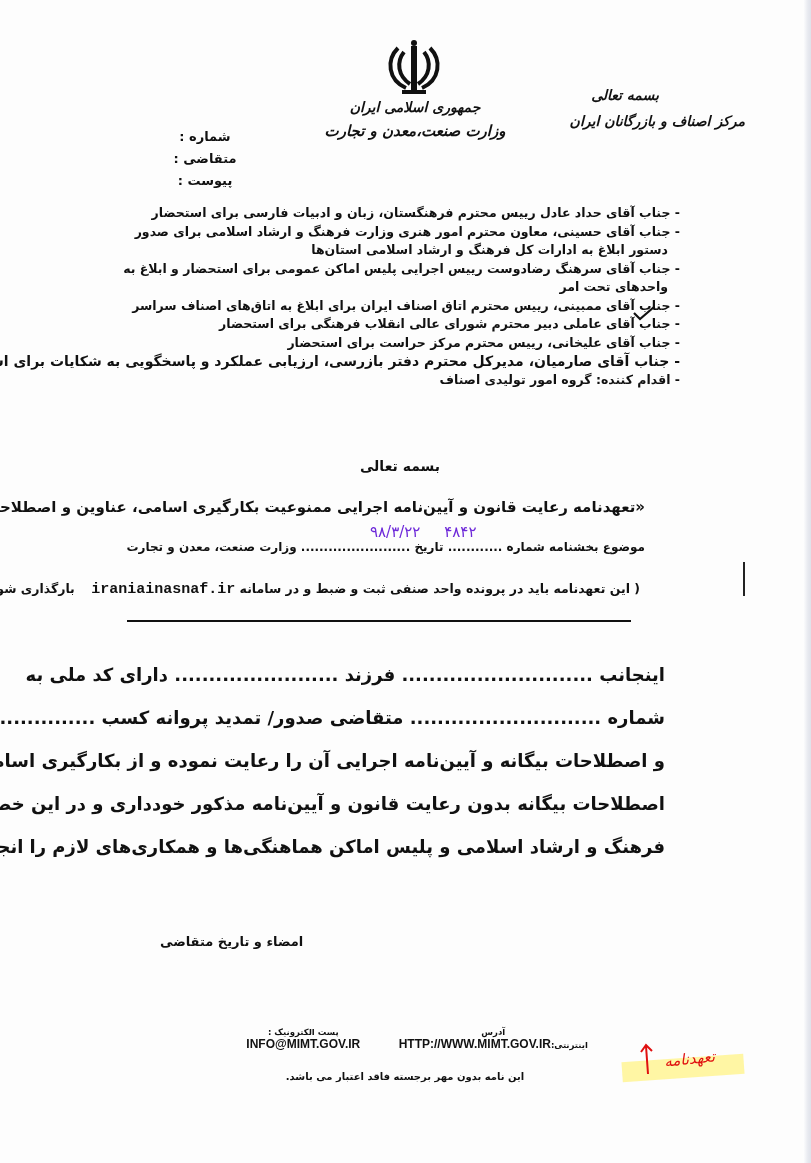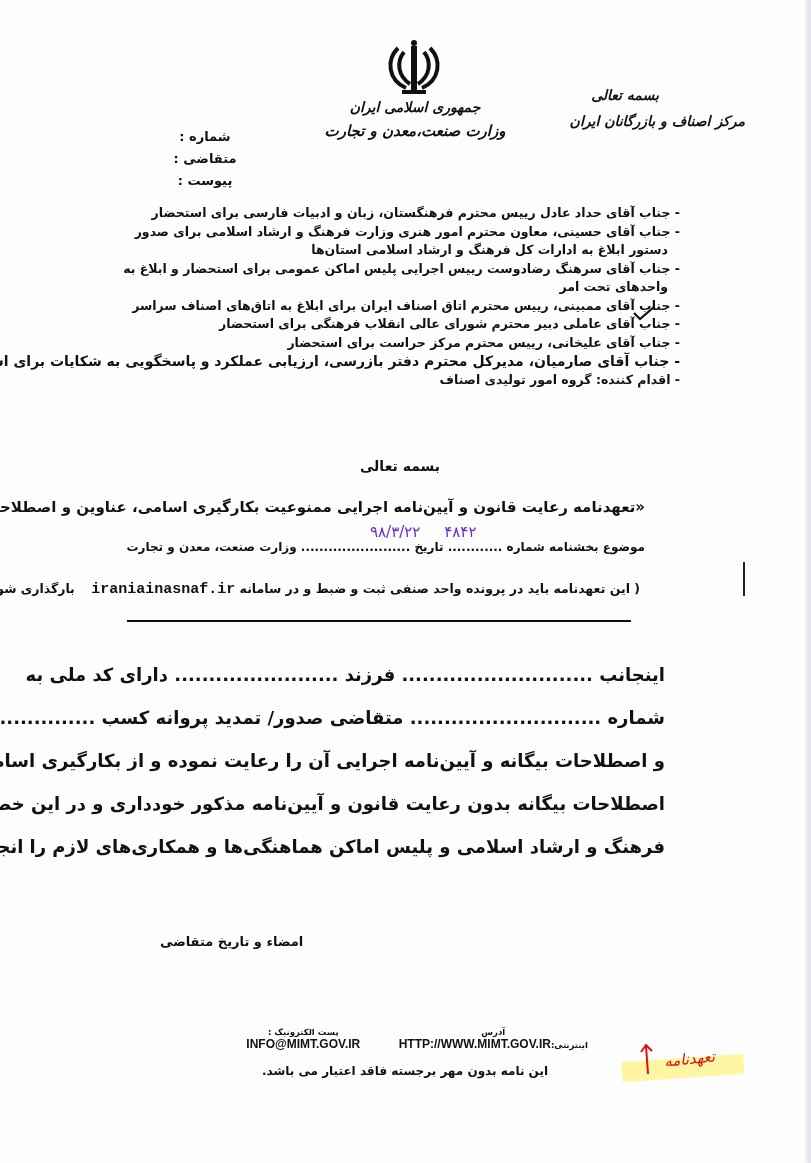--- a/index.html
+++ b/index.html
@@ -47,21 +47,21 @@
 
     .body-text { left: 120px; top: 655px; width: 545px; font-size: 18px; font-weight: bold; }
     .body-text .line { height: 43px; line-height: 40px; text-align: justify; text-align-last: justify; white-space: nowrap; }
     .body-text .line.last { text-align-last: right; }
 
     .sign { left: 160px; top: 934px; width: 200px; font-size: 13px; font-weight: bold; direction: rtl; text-align: left; }
 
     .footer { left: 215px; top: 1027px; width: 380px; direction: rtl; font-size: 8.5px; font-weight: bold; text-align: center; }
     .footer .row { display: flex; justify-content: space-between; direction: rtl; }
     .footer .latin { font-family: "Liberation Sans", sans-serif; font-weight: bold; font-size: 12px; }
-    .footer .sub { margin-top: 13px; font-size: 12px; }
+    .footer .sub { margin-top: 20px; font-size: 10px; }
 
     .hl { left: 622px; top: 1058px; width: 122px; height: 20px; background: #fff59a; transform: rotate(-4deg); opacity: 0.9; }
     .hand-note { left: 664px; top: 1050px; color: #e01010; font-size: 15px; font-style: italic; direction: rtl; font-family: "DejaVu Serif", serif; transform: rotate(-6deg); }
     .arrow { left: 640px; top: 1042px; width: 16px; height: 34px; }
   </style>
 </head>
 <body>
 
 <div class="page">
   <div class="scan-edge"></div>

